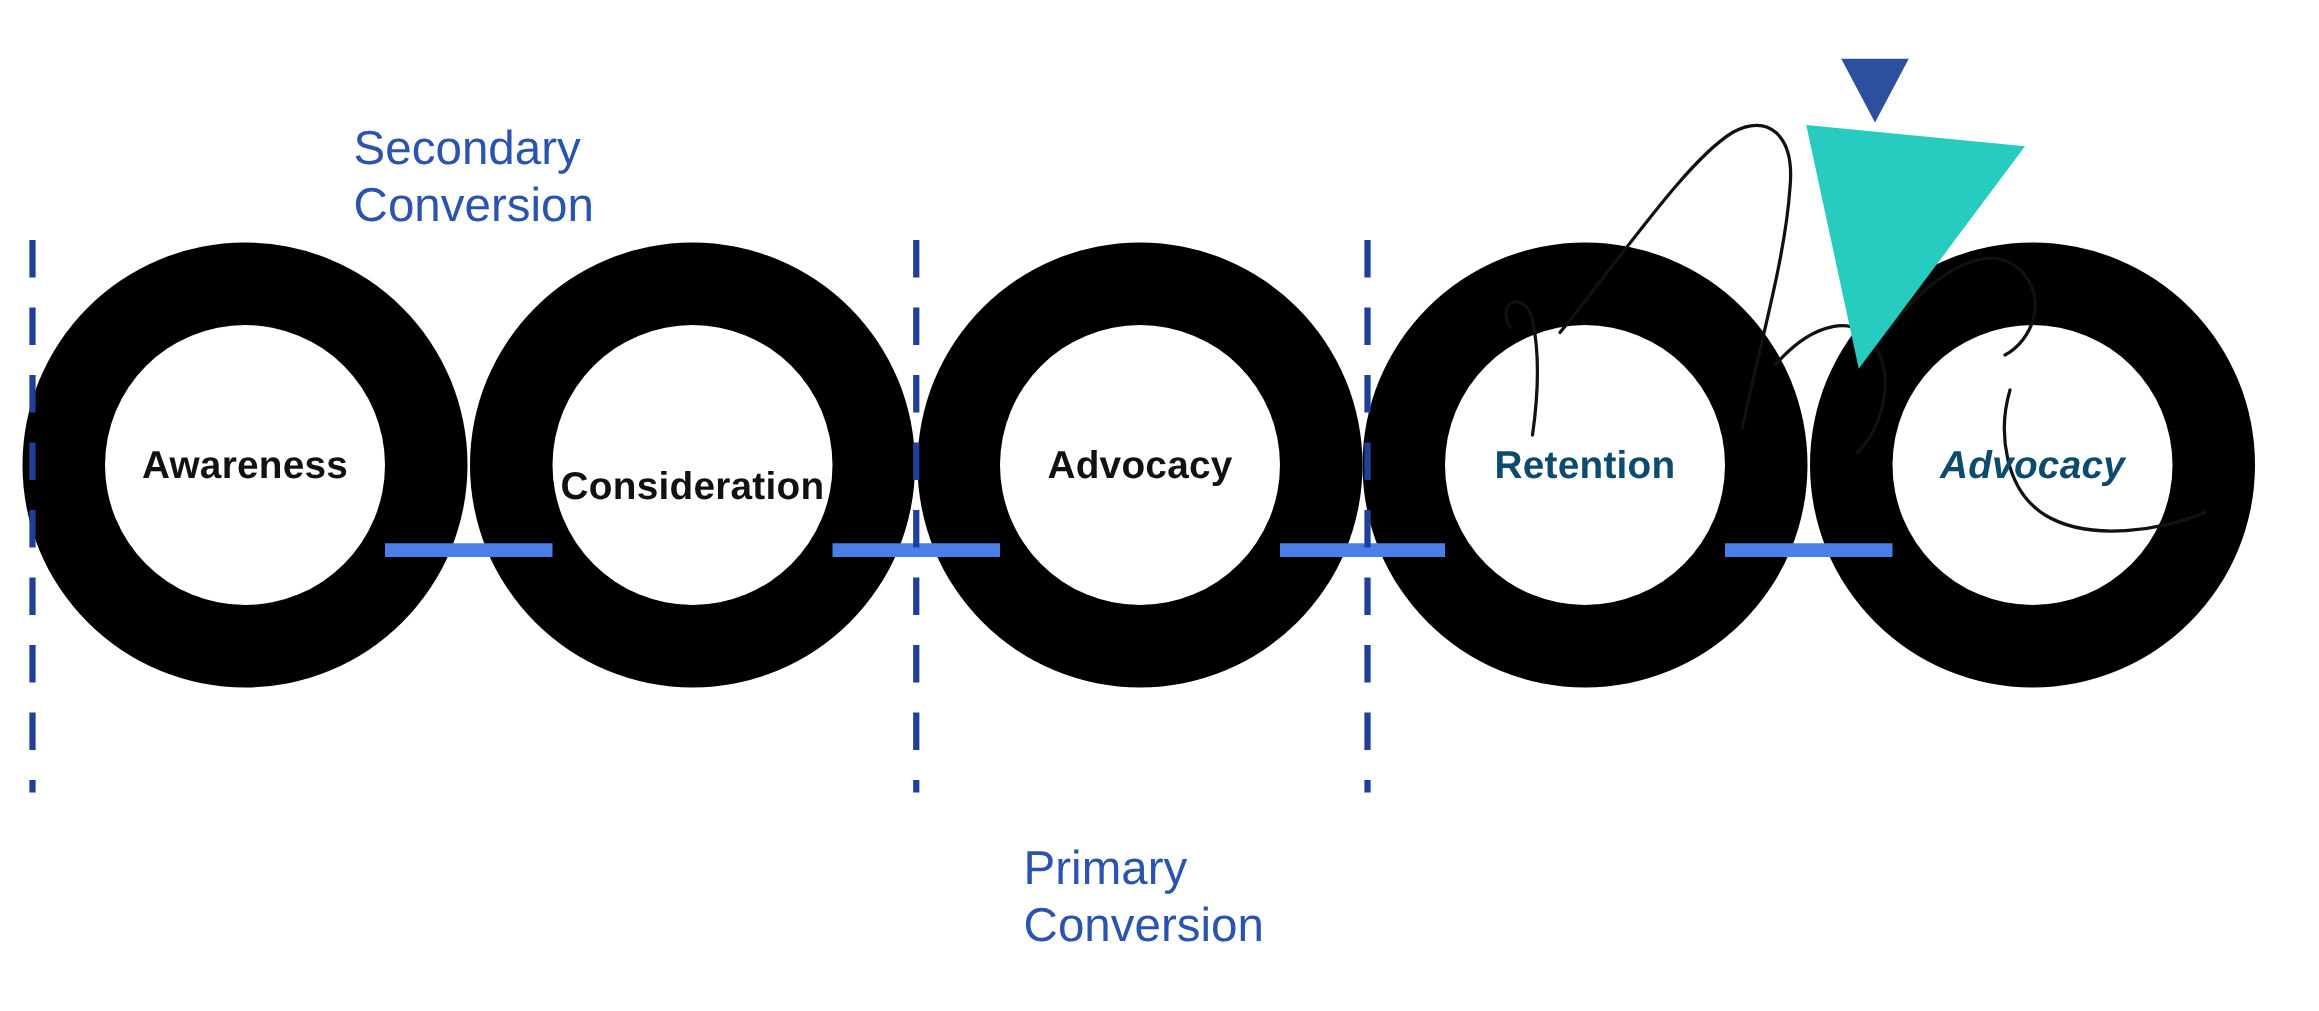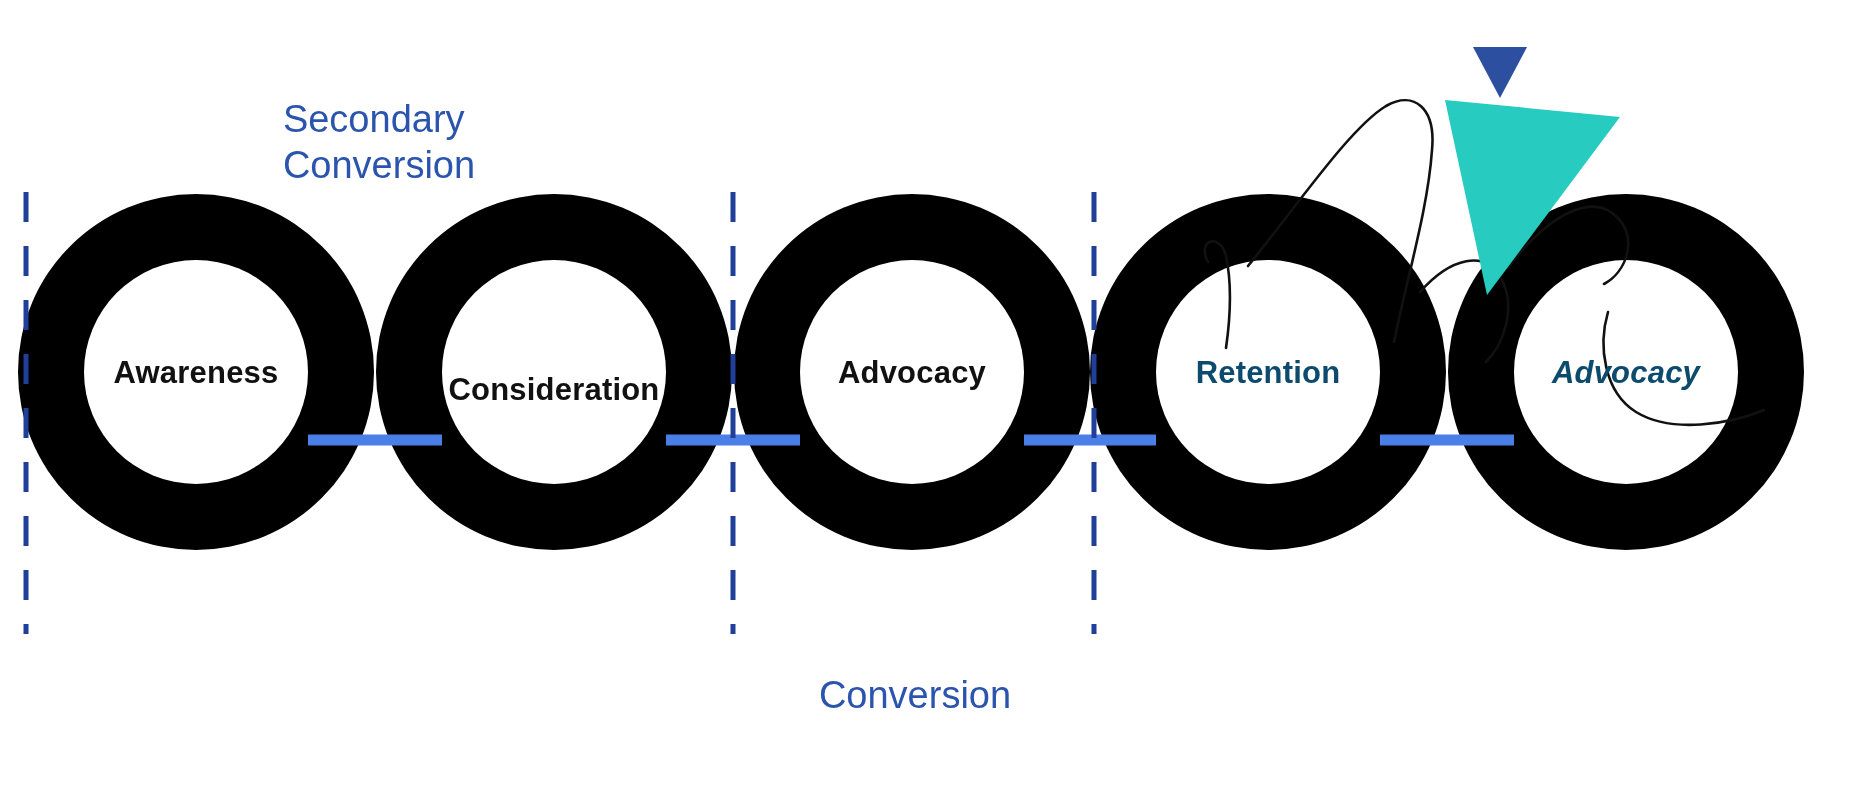--- a/index.html
+++ b/index.html
@@ -90,16 +90,16 @@
 
   <div id="stage-labels">
       <div class="stage-label" style="left: 196px; top: 372px; color: rgb(17, 17, 17);">Awareness</div>
       <div class="stage-label" style="left: 554px; top: 372px; color: rgb(17, 17, 17); margin-top: 17px;">Consideration</div>
       <div class="stage-label" style="left: 912px; top: 372px; color: rgb(17, 17, 17);">Advocacy</div>
       <div class="stage-label" style="left: 1268px; top: 372px; color: #0c4a6e;">Retention</div>
       <div class="stage-label" style="left: 1626px; top: 372px; color: #0c4a6e; font-style: italic;">Advocacy</div>
     </div>
   <div id="annotations">
       <div class="annot" style="left: 379px; top: 96px; color: rgb(42, 84, 173);"><div>Secondary</div><div>Conversion</div></div>
-      <div class="annot" style="left: 915px; top: 672px; color: rgb(42, 84, 173);"><div>Conversion</div></div>
+      <div class="annot" style="left: 915px; top: 672px; color: rgb(42, 84, 173);"><div>Primary</div><div>Conversion</div></div>
     </div>
 
 </div>
 
 </body></html>

